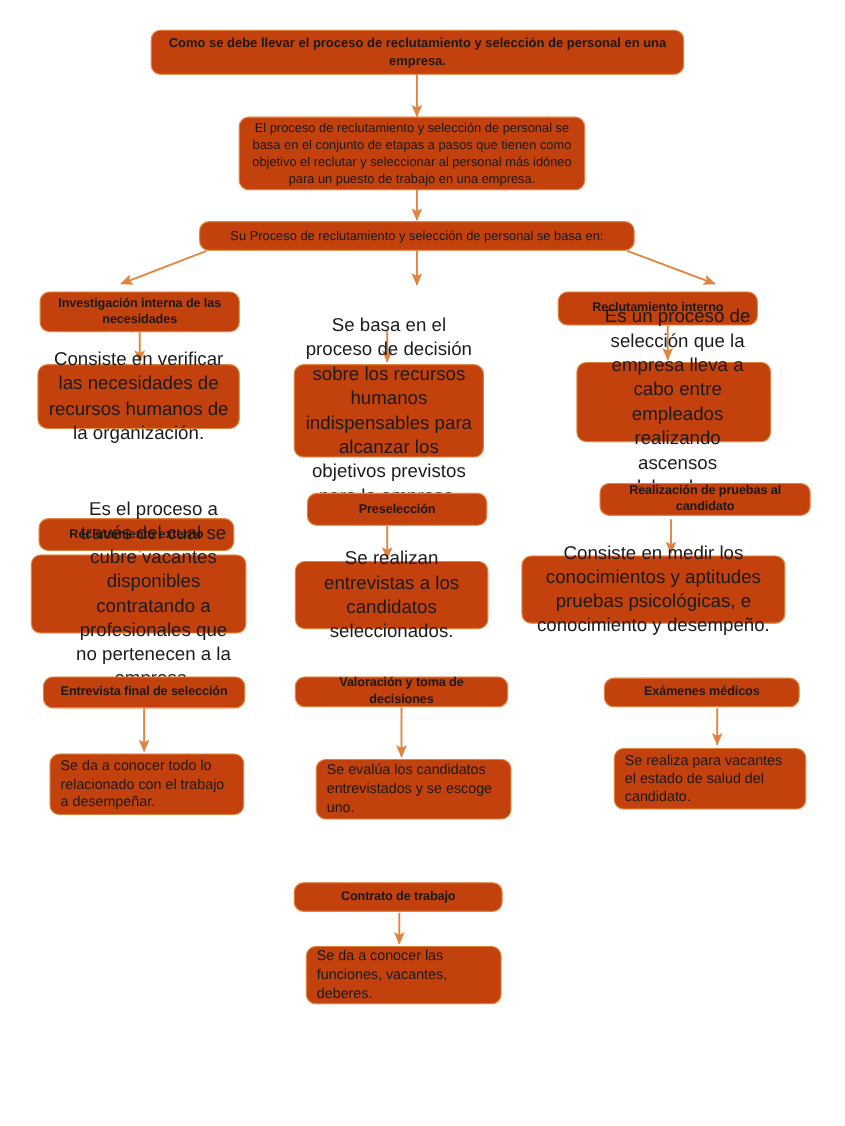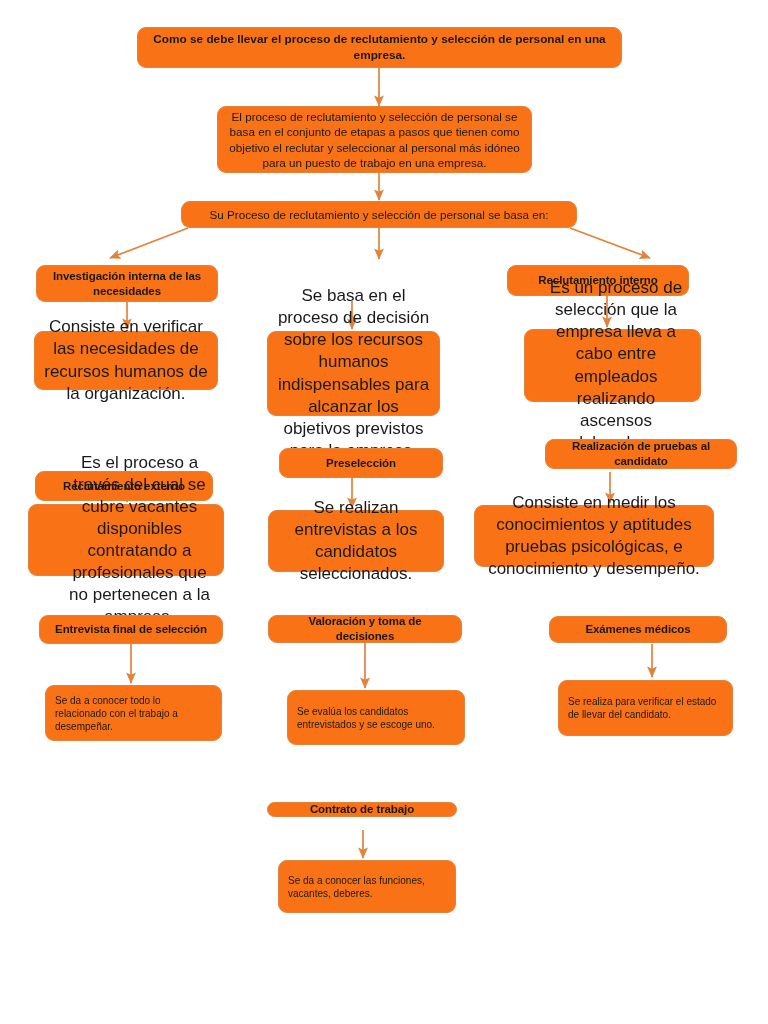--- a/index.html
+++ b/index.html
@@ -25,21 +25,21 @@
     top: 0;
     width: 768px;
     height: 1024px;
     pointer-events: none;
   }
   .node {
     position: absolute;
     box-sizing: border-box;
     border: 1.6px solid #E1833C;
     border-radius: 9px;
-    background: #f97316;
+    background: #c2410c;
     display: flex;
     align-items: center;
     justify-content: center;
     padding: 6px 9px;
     line-height: 1.30;
     z-index: 2;
   }
   .node .txt {
     display: block;
     width: 100%;
@@ -50,21 +50,21 @@
     text-align: center;
     letter-spacing: -0.1px;
   }
   .body-c .txt {
     font-weight: normal;
     font-size: 17px;
     text-align: center;
   }
   .body-l .txt {
     font-weight: normal;
-    font-size: 10px;
+    font-size: 13px;
     text-align: left;
   }
   .plain-c .txt {
     font-weight: normal;
     font-size: 11.7px;
     text-align: center;
   }
   .title-node .txt {
     font-weight: bold;
     font-size: 11.8px;
@@ -167,23 +167,23 @@
     <span class="txt">Valoración y toma de decisiones</span>
   </div>
   <div class="node body-l" style="left:287px; top:690px; width:178px; height:55px;">
     <span class="txt">Se evalúa los candidatos entrevistados y se escoge uno.</span>
   </div>
 
   <div class="node head" style="left:549px; top:616px; width:178px; height:27px;">
     <span class="txt">Exámenes médicos</span>
   </div>
   <div class="node body-l" style="left:558px; top:680px; width:175px; height:56px;">
-    <span class="txt">Se realiza para verificar el estado de llevar del candidato.</span>
+    <span class="txt">Se realiza para vacantes el estado de salud del candidato.</span>
   </div>
 
-  <div class="node head" style="left:267px; top:802px; width:190px; height:15px;">
+  <div class="node head" style="left:267px; top:802px; width:190px; height:27px;">
     <span class="txt">Contrato de trabajo</span>
   </div>
   <div class="node body-l" style="left:278px; top:860px; width:178px; height:53px;">
     <span class="txt">Se da a conocer las funciones, vacantes, deberes.</span>
   </div>
 
 </div>
 
 </body></html>

